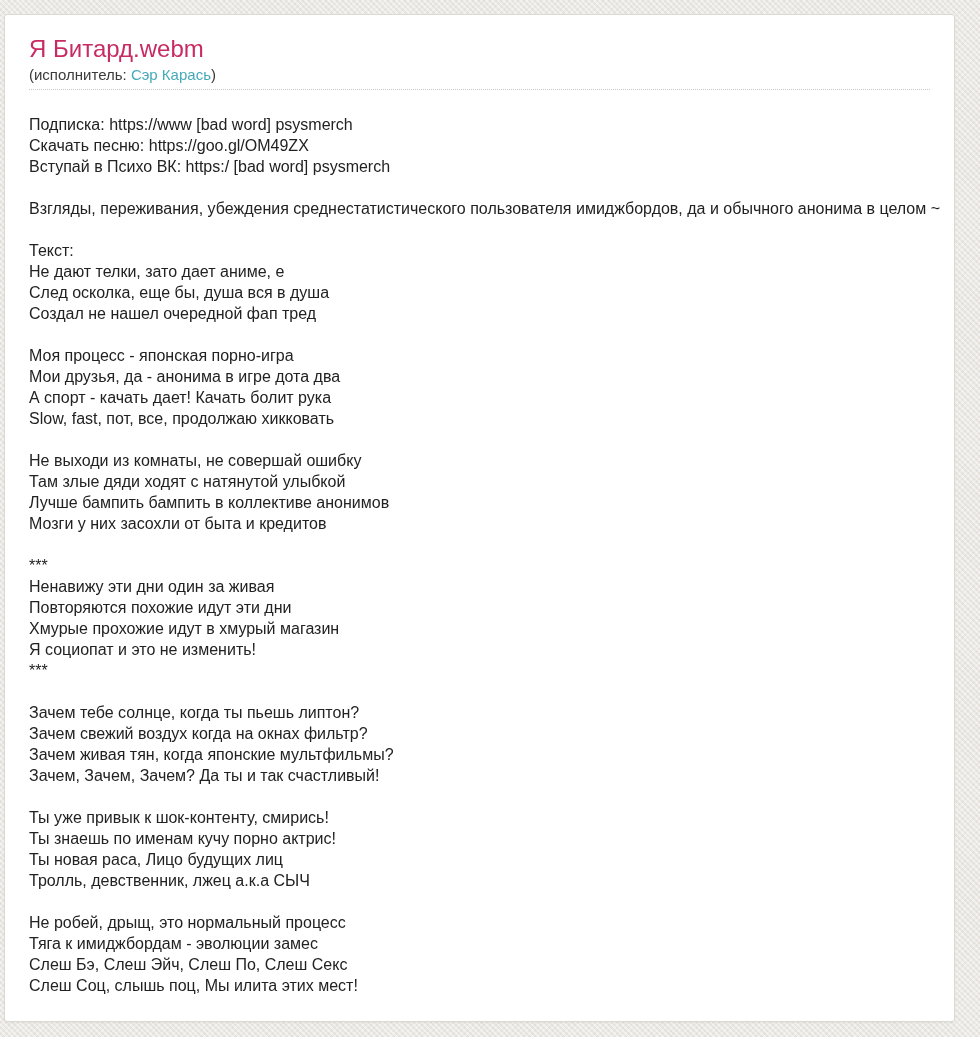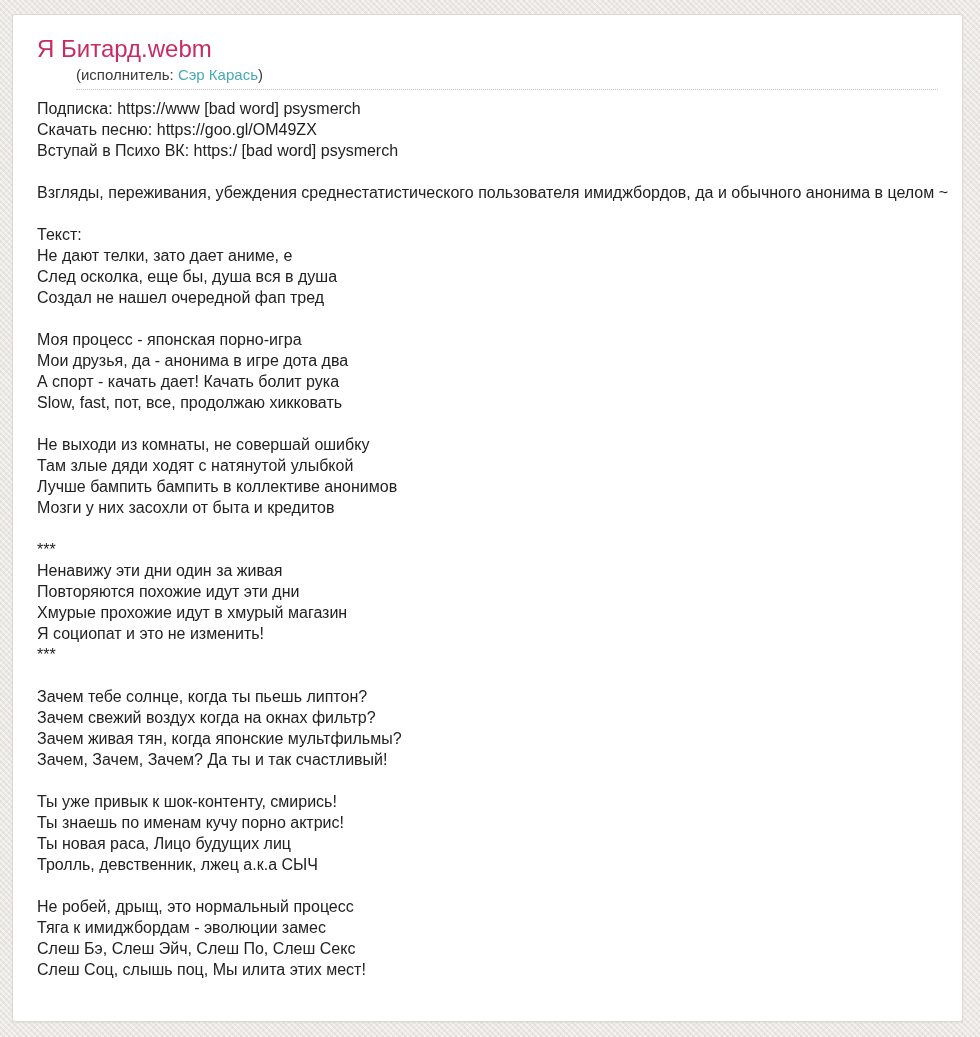--- a/index.html
+++ b/index.html
@@ -27,21 +27,21 @@
         rgba(255,255,255,0.35) 0px, rgba(255,255,255,0.35) 2px,
         rgba(0,0,0,0.015) 2px, rgba(0,0,0,0.015) 4px),
       repeating-linear-gradient(-45deg,
         rgba(255,255,255,0.2) 0px, rgba(255,255,255,0.2) 2px,
         rgba(0,0,0,0.01) 2px, rgba(0,0,0,0.01) 4px);
     position: relative;
     overflow: hidden;
   }
   .card {
     position: absolute;
-    left: 12px;
+    left: 4px;
     top: 14px;
     width: 951px;
     height: 1008px;
     background: var(--card-background);
     border: 1px solid var(--card-border);
     border-radius: 3px;
     box-shadow: 0 1px 2px rgba(0,0,0,0.05);
     padding: 16px 24px 0 24px;
   }
   h1.page-title {
@@ -50,29 +50,28 @@
     line-height: 1.15;
     font-weight: normal;
     color: var(--title-color);
   }
   .artist-line {
     margin-top: 3px;
     padding-bottom: 6px;
     font-size: 15px;
     color: var(--subtitle-color);
     border-bottom: 1px dotted var(--separator-color);
-    margin-left: 39px;
   }
   .artist-line a {
     color: var(--link-color);
     text-decoration: none;
     cursor: pointer;
   }
   .lyrics {
-    margin-top: 8px;
+    margin-top: 24px;
     font-size: 16px;
     line-height: 21px;
     color: var(--text-color);
   }
   .lyric-line {
     min-height: 21px;
     white-space: pre;   
   }
 </style>
 </head>

